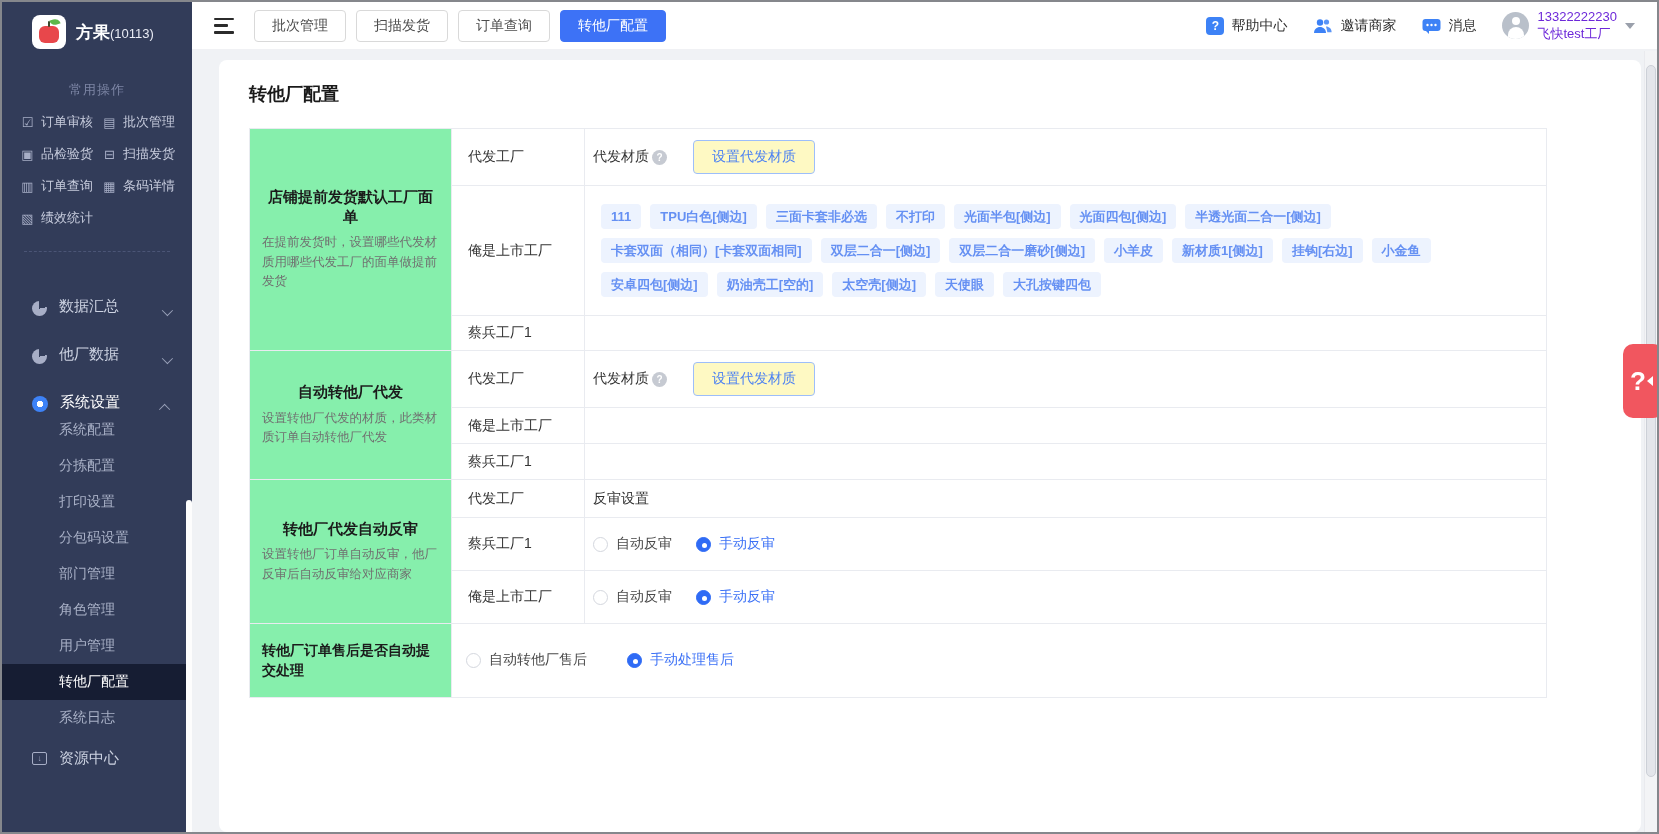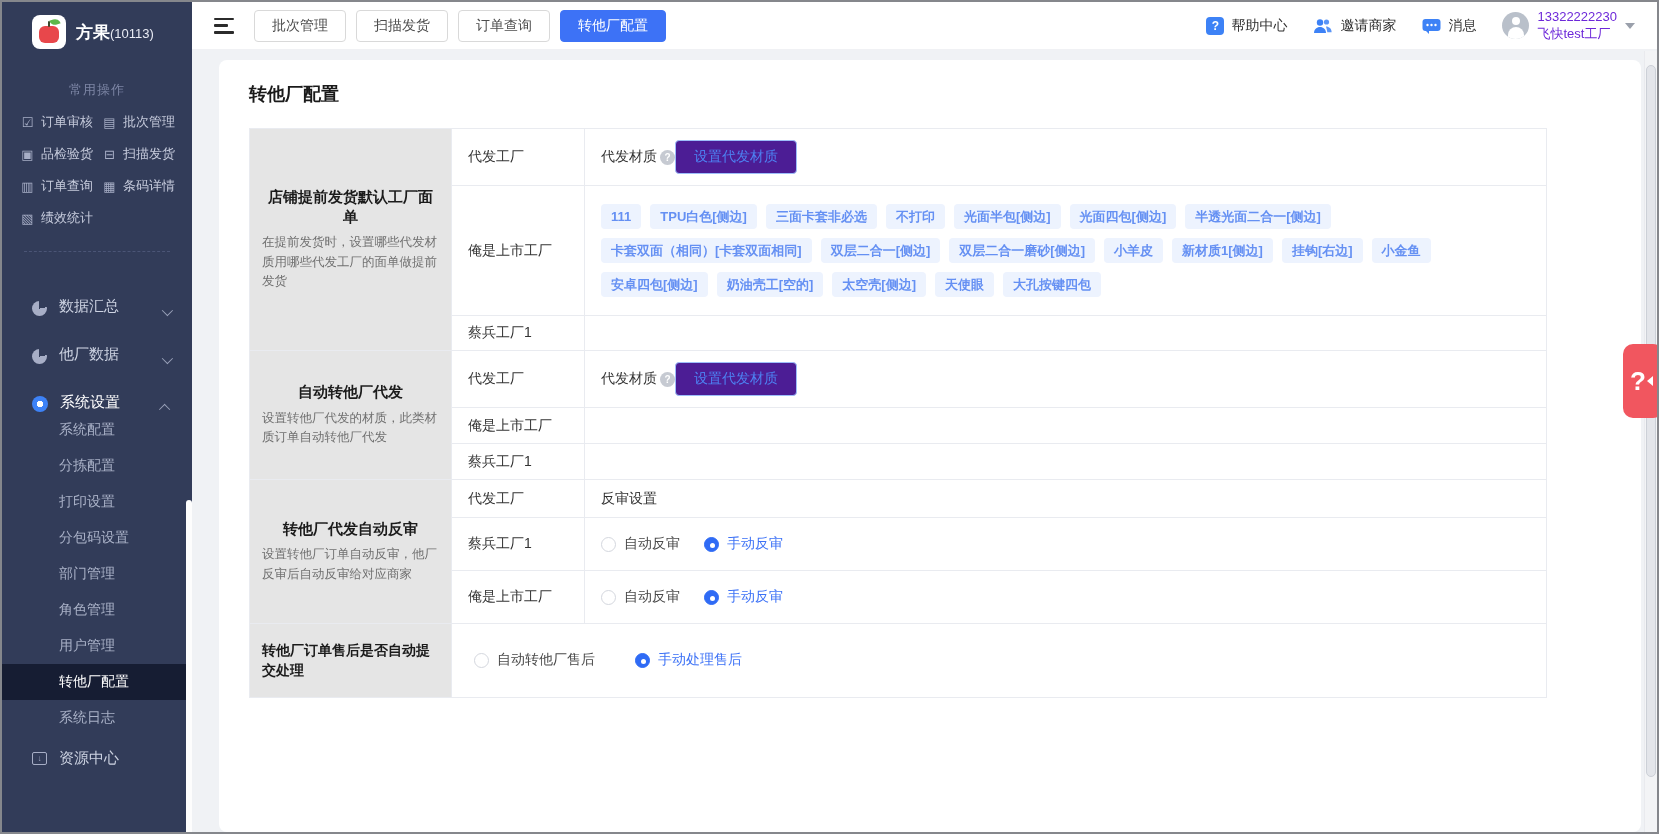--- a/index.html
+++ b/index.html
@@ -55,31 +55,31 @@
   .user-lines { line-height:1.25; font-size:13px; color:#6d28d9; }
   .caret-down { width:0; height:0; border-left:5px solid transparent; border-right:5px solid transparent; border-top:6px solid #9aa0ab; }
 
   .content { flex:1; background:#f0f2f5; padding:10px 16px 0 27px; min-height:0; }
   .card { background:#fff; border-radius:8px; height:calc(100% - 0px); padding:22px 30px; overflow:hidden; }
   .page-title { font-size:18px; font-weight:bold; color:#1a1a1a; margin-bottom:22px; }
 
   table.cfg { border-collapse:collapse; width:1298px; table-layout:fixed; }
   table.cfg td { border:1px solid #e9ebf0; vertical-align:middle; }
   .col1 { width:202px; } .col2 { width:133px; }
-  td.group-cell { background:#e5e5e5; vertical-align:top; padding:16px 12px; }
+  td.group-cell { background:#86efac; vertical-align:top; padding:16px 12px; }
   .g-title { font-size:15px; font-weight:bold; color:#1b1b1b; text-align:center; line-height:1.3; }
   .g-desc { font-size:12.5px; color:#707070; line-height:1.55; margin-top:7px; text-align:left; }
   td.group-cell.vcenter { vertical-align:middle; }
   .g-title.left { text-align:left; font-size:14px; line-height:1.45; }
   td.factory { padding-left:16px; font-size:14px; color:#333; background:#fff; }
-  td.valcell { padding-left:16px; font-size:14px; color:#333; background:#fff; }
+  td.valcell { padding-left:8px; font-size:14px; color:#333; background:#fff; }
   .h57{height:57px} .h88{height:88px} .h35{height:35px} .h36{height:36px} .h38{height:38px} .h53{height:53px} .h52{height:52px}
   .mat-row { display:flex; align-items:center; }
   .q-circle { width:15px; height:15px; border-radius:50%; background:#c6cad2; color:#fff; font-size:10px; font-weight:bold; display:inline-flex; align-items:center; justify-content:center; margin-left:3px; }
-  .set-btn { background:#4c1d95; border:1px solid #9dbefa; color:#4d82f2; font-size:14px; border-radius:4px; padding:7px 18px; cursor:pointer; font-family:inherit; }
+  .set-btn { margin-left:26px; background:#fef9c3; border:1px solid #9dbefa; color:#4d82f2; font-size:14px; border-radius:4px; padding:7px 18px; cursor:pointer; font-family:inherit; }
   .tags-wrap { display:flex; flex-wrap:wrap; gap:9px 9px; padding:10px 14px 10px 0; }
   td.tagcell { padding:8px 12px 8px 16px; }
   .tag { background:#edf3fe; color:#6590f3; font-size:13px; padding:6px 10px; border-radius:4px; line-height:1; white-space:nowrap; cursor:default;font-weight:bold; }
   .radio-row { display:flex; align-items:center; gap:24px; }
   .radio { display:flex; align-items:center; gap:8px; cursor:pointer; font-size:14px; color:#4a4a4a; }
   .rdot { width:15px; height:15px; border-radius:50%; border:1px solid #d4d7de; background:#fff; flex:none; position:relative; }
   .radio.checked .rdot { border-color:#2f6bf5; background:#2f6bf5; }
   .radio.checked .rdot i { position:absolute; left:5px; top:5px; width:5px; height:5px; border-radius:50%; background:#fff; }
   .radio.checked { color:#3d72f6; }
 

